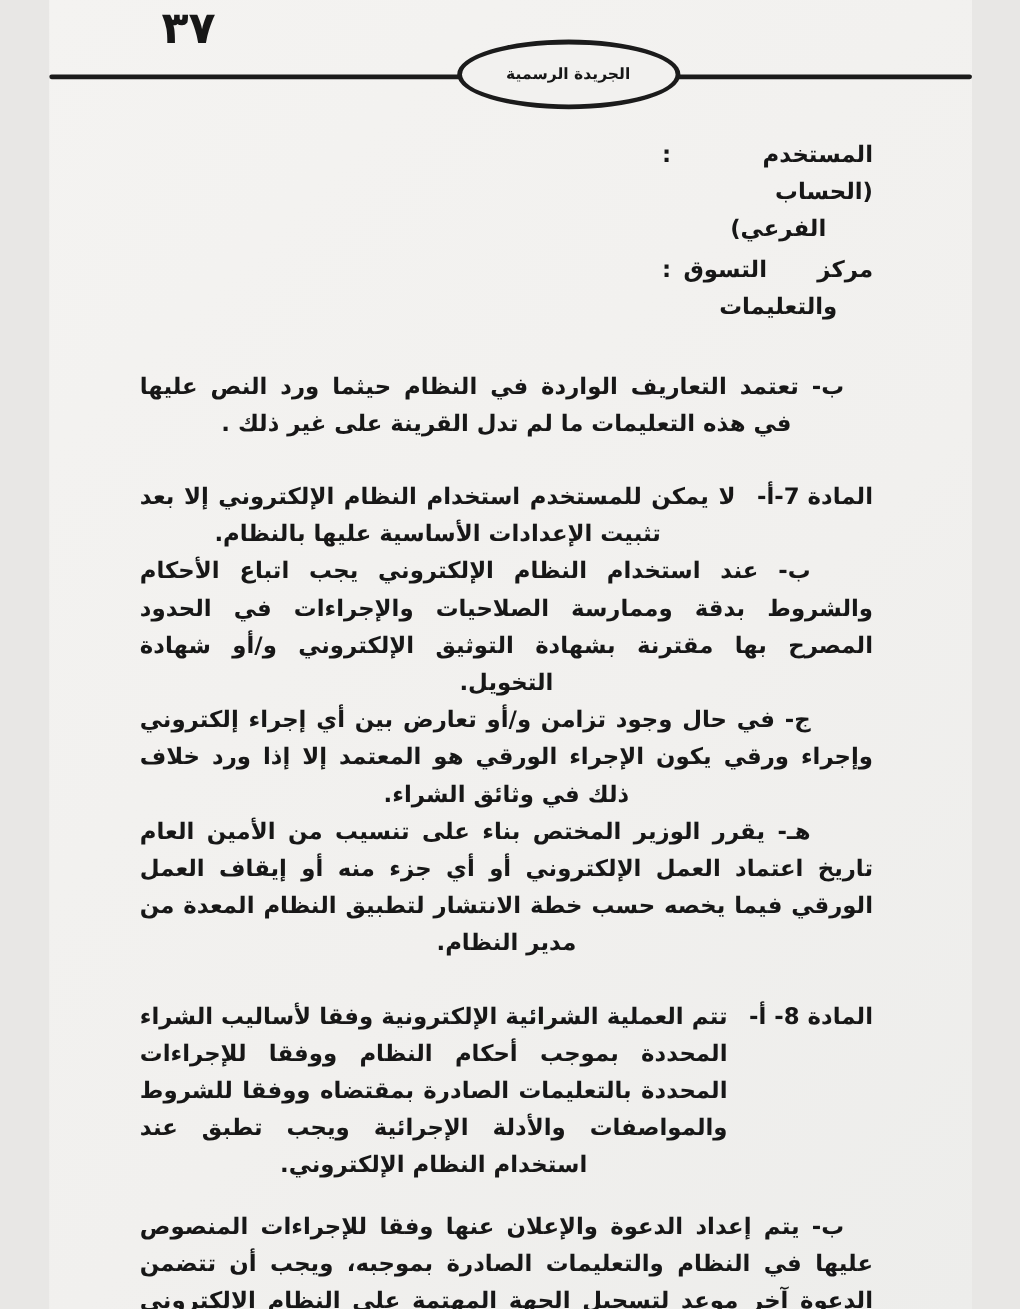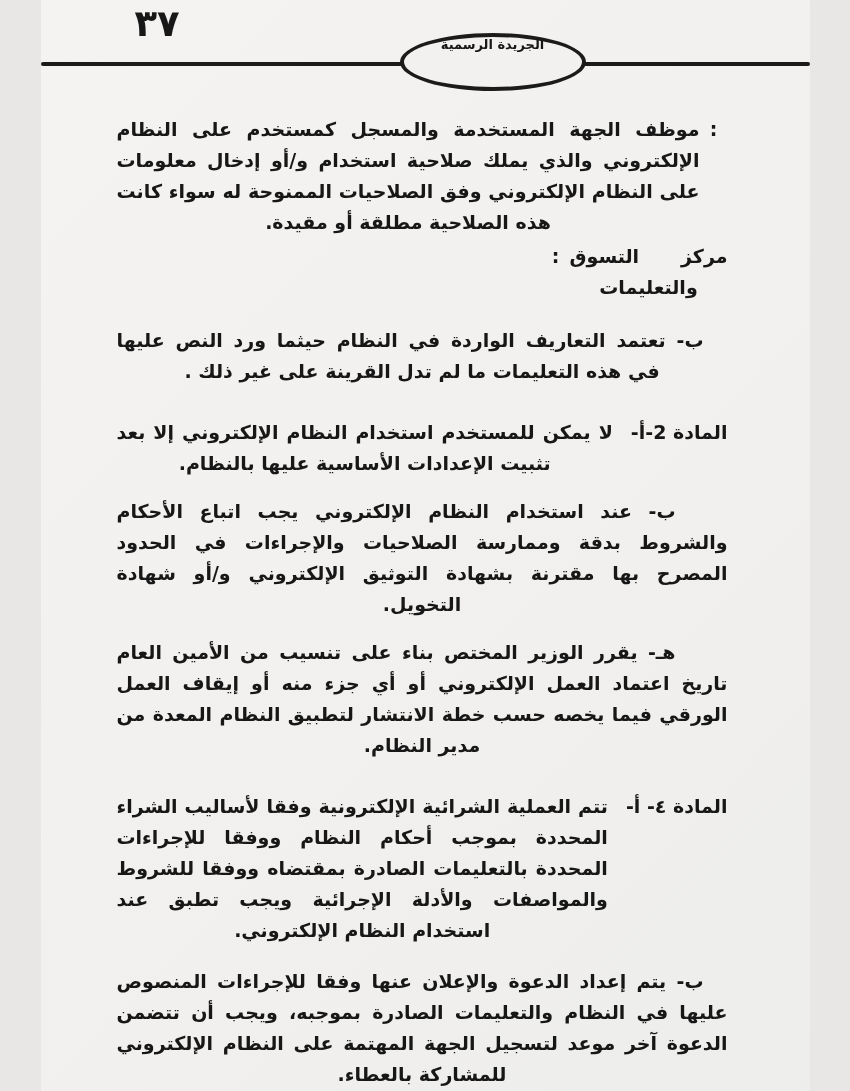--- a/index.html
+++ b/index.html
@@ -19,25 +19,25 @@
   .page-header { position:relative; height:104px; }
   .page-number {
     position:absolute; top:2px; left:94px;
     font-size:37px; letter-spacing:2px;
   }
   .header-rule {
     position:absolute; top:62px; left:0; right:0;
     height:4px; background:#1b1b1b; border-radius:2px;
   }
   .gazette-seal {
-    position:absolute; top:33px; left:359px;
+    position:absolute; top:33px; left:340px;
     width:186px; height:58px;
     border:4px solid #1b1b1b; border-radius:50%;
     background:#f2f1ef;
-    display:flex; align-items:flex-start; justify-content:center;
+    display:flex; align-items:center; justify-content:center;
   }
   .seal-text { font-size:13px; }
 
   
   .content {
     padding:10px 82px 0 76px;
     font-size:19px; line-height:31px;
     text-align:justify;
   }
 
@@ -52,85 +52,89 @@
     text-align:justify; text-align-last:center;
   }
 
   .clause {
     text-align:justify; text-align-last:center;
     margin-top:3px;
   }
   .indent-sm { text-indent:24px; }
   .indent-md { text-indent:52px; }
 
-  .clause-definitions { margin-top:22px; }
+  .clause-definitions { margin-top:35px; }
 
   .article { margin-top:30px; }
   .article-head { display:flex; align-items:flex-start; }
   .article-label { flex:0 0 auto; white-space:nowrap; margin-left:18px; }
   .article-intro { flex:1; text-align:justify; text-align-last:center; }
-  .article .clause { margin-top:17px; }
+  .article .clause { margin-top:0; }
   .article-4 .clause { margin-top:20px; }
 </style>
 </head>
 <body>
 
 <div class="page">
 
   <header class="page-header">
     <div class="page-number">٣٧</div>
     <div class="header-rule"></div>
     <div class="gazette-seal">
       <span class="seal-text">الجريدة الرسمية</span>
     </div>
   </header>
 
   <main class="content" dir="rtl">
 
     <section class="definitions">
 
       <div class="def-row">
+        <div class="def-term">المستخدم (الحساب الفرعي)</div>
         <div class="def-colon">:</div>
-        <div class="def-text">موظف الجهة المستخدمة والمسجل كمستخدم على النظام الإلكتروني والذي يملك صلاحية استخدام و/أو إدخال معلومات على النظام الإلكتروني وفق الصلاحيات الممنوحة له سواء كانت هذه الصلاحية مطلقة أو مقيدة.</div>
       </div>
 
       <div class="def-row">
         <div class="def-term">مركز التسوق والتعليمات</div>
         <div class="def-colon">:</div>
       </div>
 
     </section>
 
     <p class="clause clause-definitions indent-sm">
       <span class="marker">ب-</span>
       <span>تعتمد التعاريف الواردة في النظام حيثما ورد النص عليها في هذه التعليمات ما لم تدل القرينة على غير ذلك .</span>
     </p>
 
     <section class="article article-3">
       <div class="article-head">
-        <span class="article-label">المادة 2-أ-</span>
+        <span class="article-label">المادة 7-أ-</span>
         <p class="article-intro">لا يمكن للمستخدم استخدام النظام الإلكتروني إلا بعد تثبيت الإعدادات الأساسية عليها بالنظام.</p>
       </div>
 
       <p class="clause indent-md">
         <span class="marker">ب-</span>
         <span>عند استخدام النظام الإلكتروني يجب اتباع الأحكام والشروط بدقة وممارسة الصلاحيات والإجراءات في الحدود المصرح بها مقترنة بشهادة التوثيق الإلكتروني و/أو شهادة التخويل.</span>
       </p>
 
+      <p class="clause indent-md">
+        <span class="marker">ج-</span>
+        <span>في حال وجود تزامن و/أو تعارض بين أي إجراء إلكتروني وإجراء ورقي يكون الإجراء الورقي هو المعتمد إلا إذا ورد خلاف ذلك في وثائق الشراء.</span>
+      </p>
 
 
       <p class="clause indent-md">
         <span class="marker">هـ-</span>
         <span>يقرر الوزير المختص بناء على تنسيب من الأمين العام تاريخ اعتماد العمل الإلكتروني أو أي جزء منه أو إيقاف العمل الورقي فيما يخصه حسب خطة الانتشار لتطبيق النظام المعدة من مدير النظام.</span>
       </p>
     </section>
 
     <section class="article article-4">
       <div class="article-head">
-        <span class="article-label">المادة ٤- أ-</span>
+        <span class="article-label">المادة 8- أ-</span>
         <p class="article-intro">تتم العملية الشرائية الإلكترونية وفقا لأساليب الشراء المحددة بموجب أحكام النظام ووفقا للإجراءات المحددة بالتعليمات الصادرة بمقتضاه ووفقا للشروط والمواصفات والأدلة الإجرائية ويجب تطبق عند استخدام النظام الإلكتروني.</p>
       </div>
 
       <p class="clause indent-sm">
         <span class="marker">ب-</span>
         <span>يتم إعداد الدعوة والإعلان عنها وفقا للإجراءات المنصوص عليها في النظام والتعليمات الصادرة بموجبه، ويجب أن تتضمن الدعوة آخر موعد لتسجيل الجهة المهتمة على النظام الإلكتروني للمشاركة بالعطاء.</span>
       </p>
     </section>
 
   </main>

